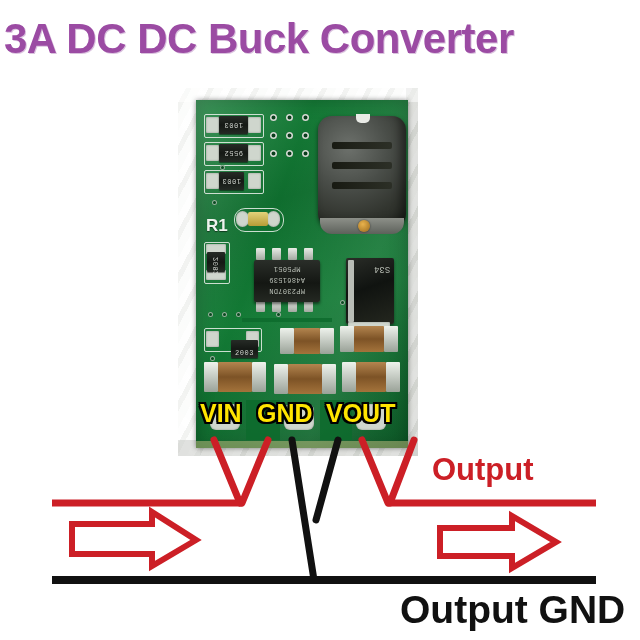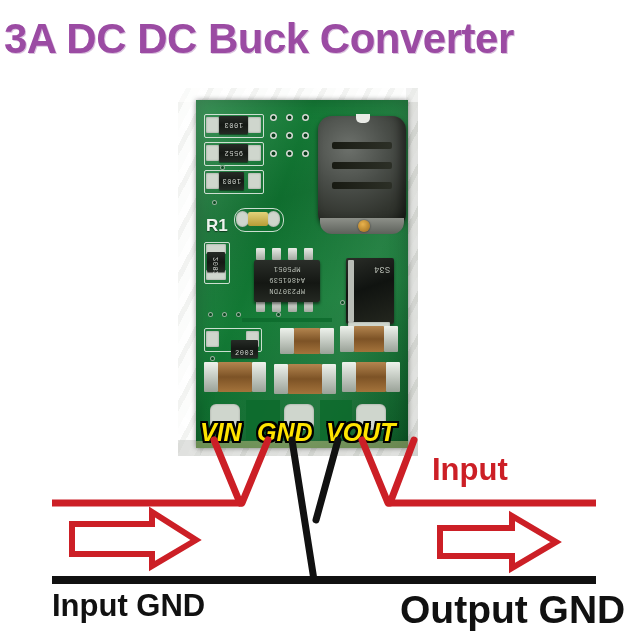--- a/index.html
+++ b/index.html
@@ -90,21 +90,21 @@
       box-shadow:inset 0 0 0 1.5px #d7dfd6;}
 
   
   .bigcap{position:absolute;height:26px;}
   .bigcap .body{position:absolute;left:14px;right:14px;top:0;bottom:0;
       background:linear-gradient(180deg,#b3854f 0%,#7d5326 50%,#a4733b 100%);border-radius:1px;}
   .bigcap .t{position:absolute;top:0;bottom:0;width:14px;
       background:linear-gradient(180deg,#eef2ec,#9aa298);border-radius:1px;}
 
   
-  .pinlabels{position:absolute;left:182px;top:418px;width:250px;height:30px;font-style:italic;}
+  .pinlabels{position:absolute;left:182px;top:399px;width:250px;height:30px;}
   .pinlabel{position:absolute;font-size:25px;font-weight:bold;color:#ffe400;
       font-family:"Liberation Sans",sans-serif;white-space:nowrap;letter-spacing:0px;
       -webkit-text-stroke:2px #000;paint-order:stroke fill;
       text-shadow:
         -2px -2px 0 #000, 2px -2px 0 #000, -2px 2px 0 #000, 2px 2px 0 #000,
         0 -2px 0 #000, 0 2px 0 #000, -2px 0 0 #000, 2px 0 0 #000;
   }
 
   
   .overlay{position:absolute;left:0;top:0;width:640px;height:640px;}
@@ -287,17 +287,16 @@
     <line x1="52" y1="503" x2="242" y2="503" stroke="#cc1f26" stroke-width="7" stroke-linecap="butt"></line>
     <line x1="388" y1="503" x2="596" y2="503" stroke="#cc1f26" stroke-width="7" stroke-linecap="butt"></line>
 
     <line x1="52" y1="580" x2="596" y2="580" stroke="#111111" stroke-width="8" stroke-linecap="butt"></line>
 
     <path d="M 72 524 L 152 524 L 152 512 L 196 540 L 152 566 L 152 554 L 72 554 Z" fill="#ffffff" stroke="#cc1f26" stroke-width="6" stroke-linejoin="miter"></path>
 
     <path d="M 440 528 L 512 528 L 512 516 L 556 542 L 512 568 L 512 556 L 440 556 Z" fill="#ffffff" stroke="#cc1f26" stroke-width="6" stroke-linejoin="miter"></path>
   </svg>
 
-  <div class="ann ann-red ann-out">Input</div>
-  <div class="ann ann-black ann-ingnd">Input GND</div>
+  <div class="ann ann-red ann-out">Output</div>
   <div class="ann ann-black ann-outgnd">Output GND</div>
 
 </div>
 
 </body></html>

